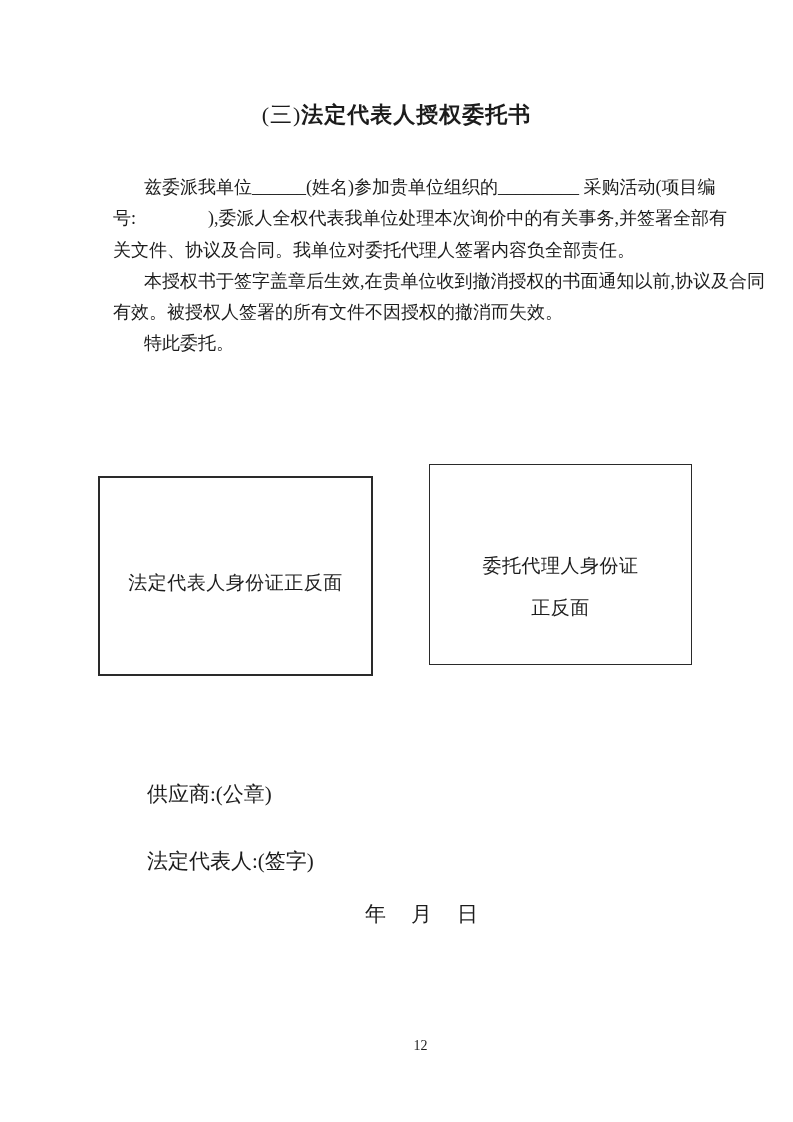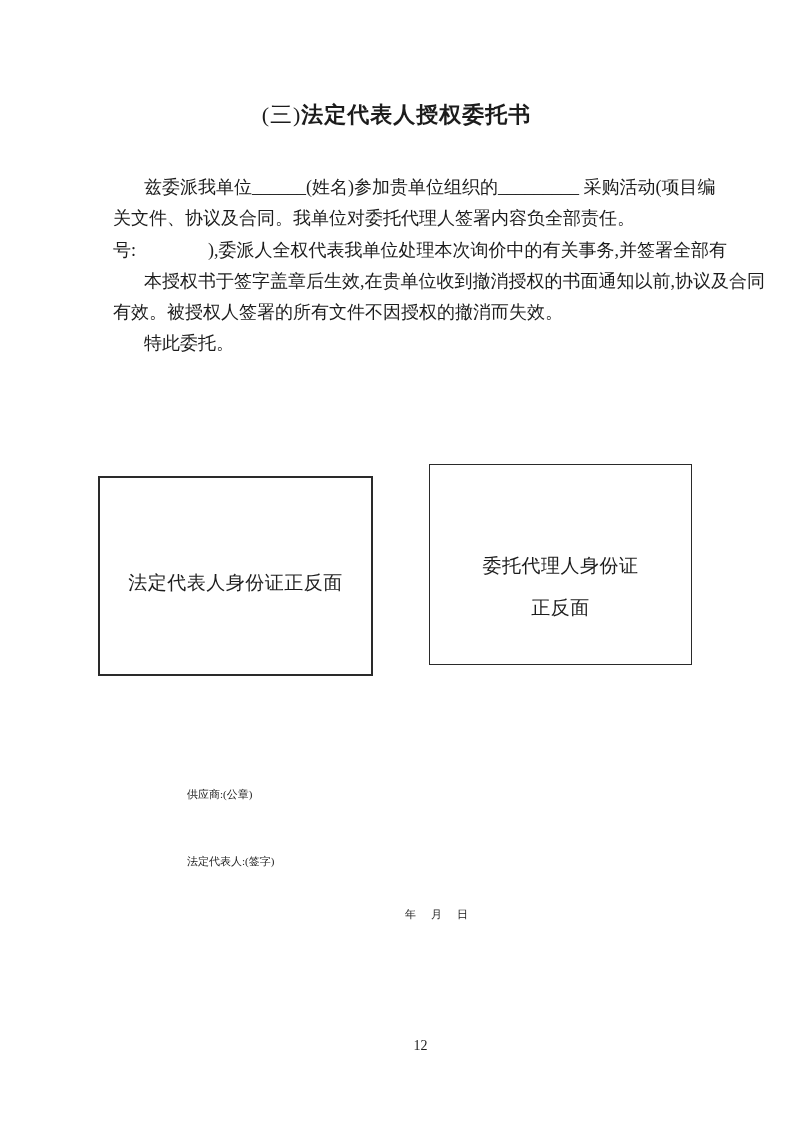--- a/index.html
+++ b/index.html
@@ -74,24 +74,23 @@
     width: 263px;
     height: 201px;
     border-width: 1.5px;
     padding-top: 45px;
   }
   .id-box-right .box-label {
     line-height: 42px;
   }
   .sig {
     position: absolute;
-    font-size: 11px;
+    font-size: 21px;
     line-height: 16px;
     white-space: pre;
-    margin-left: 40px;
   }
   .sig-supplier {
     left: 147px;
     top: 786px;
   }
   .sig-legalrep {
     left: 147px;
     top: 853px;
   }
   .sig-date {
@@ -112,22 +111,22 @@
 </style>
 </head>
 <body>
 
 <div class="page">
 
   <h1 class="title"><span class="title-prefix">(三)</span><span class="title-main">法定代表人授权委托书</span></h1>
 
   <div class="body-text">
     <div class="line indent">兹委派我单位______(姓名)参加贵单位组织的_________ 采购活动(项目编</div>
+    <div class="line">号:　　　　),委派人全权代表我单位处理本次询价中的有关事务,并签署全部有</div>
     <div class="line">关文件、协议及合同。我单位对委托代理人签署内容负全部责任。</div>
-    <div class="line">号:　　　　),委派人全权代表我单位处理本次询价中的有关事务,并签署全部有</div>
     <div class="line indent">本授权书于签字盖章后生效,在贵单位收到撤消授权的书面通知以前,协议及合同</div>
     <div class="line">有效。被授权人签署的所有文件不因授权的撤消而失效。</div>
     <div class="line indent">特此委托。</div>
   </div>
 
   <div class="id-box id-box-left">
     <div class="box-label">法定代表人身份证正反面</div>
   </div>
 
   <div class="id-box id-box-right">

